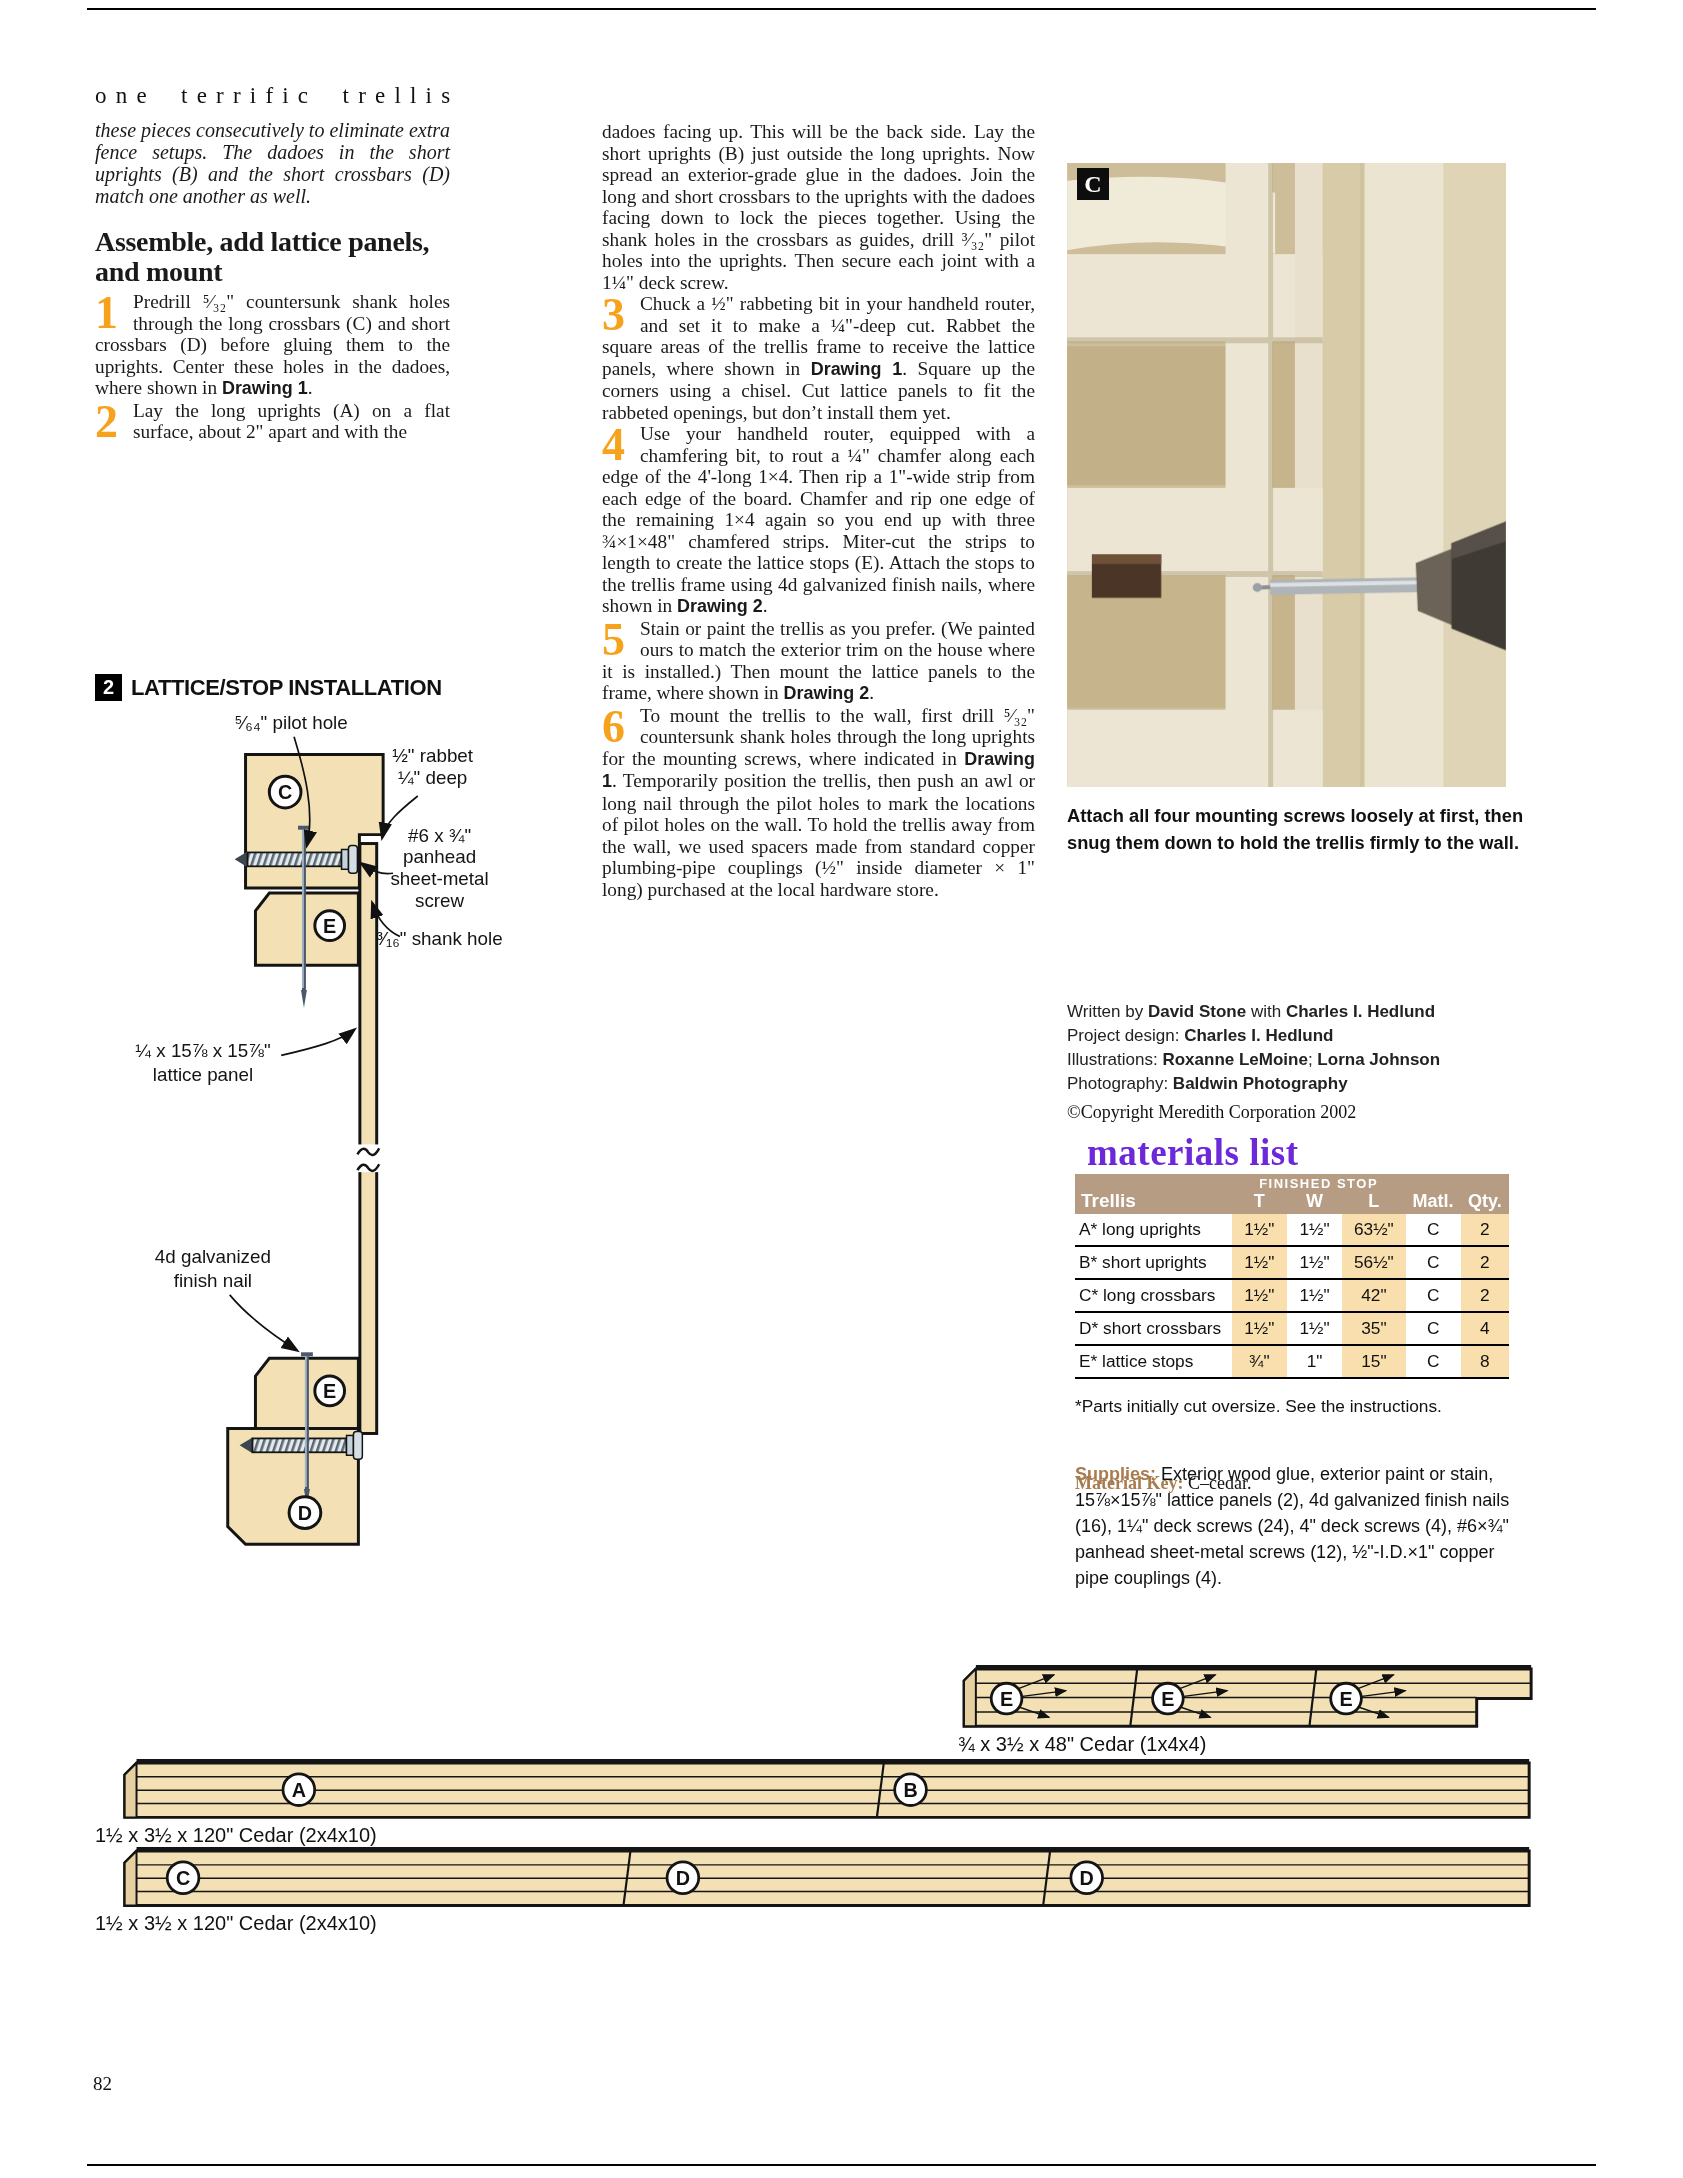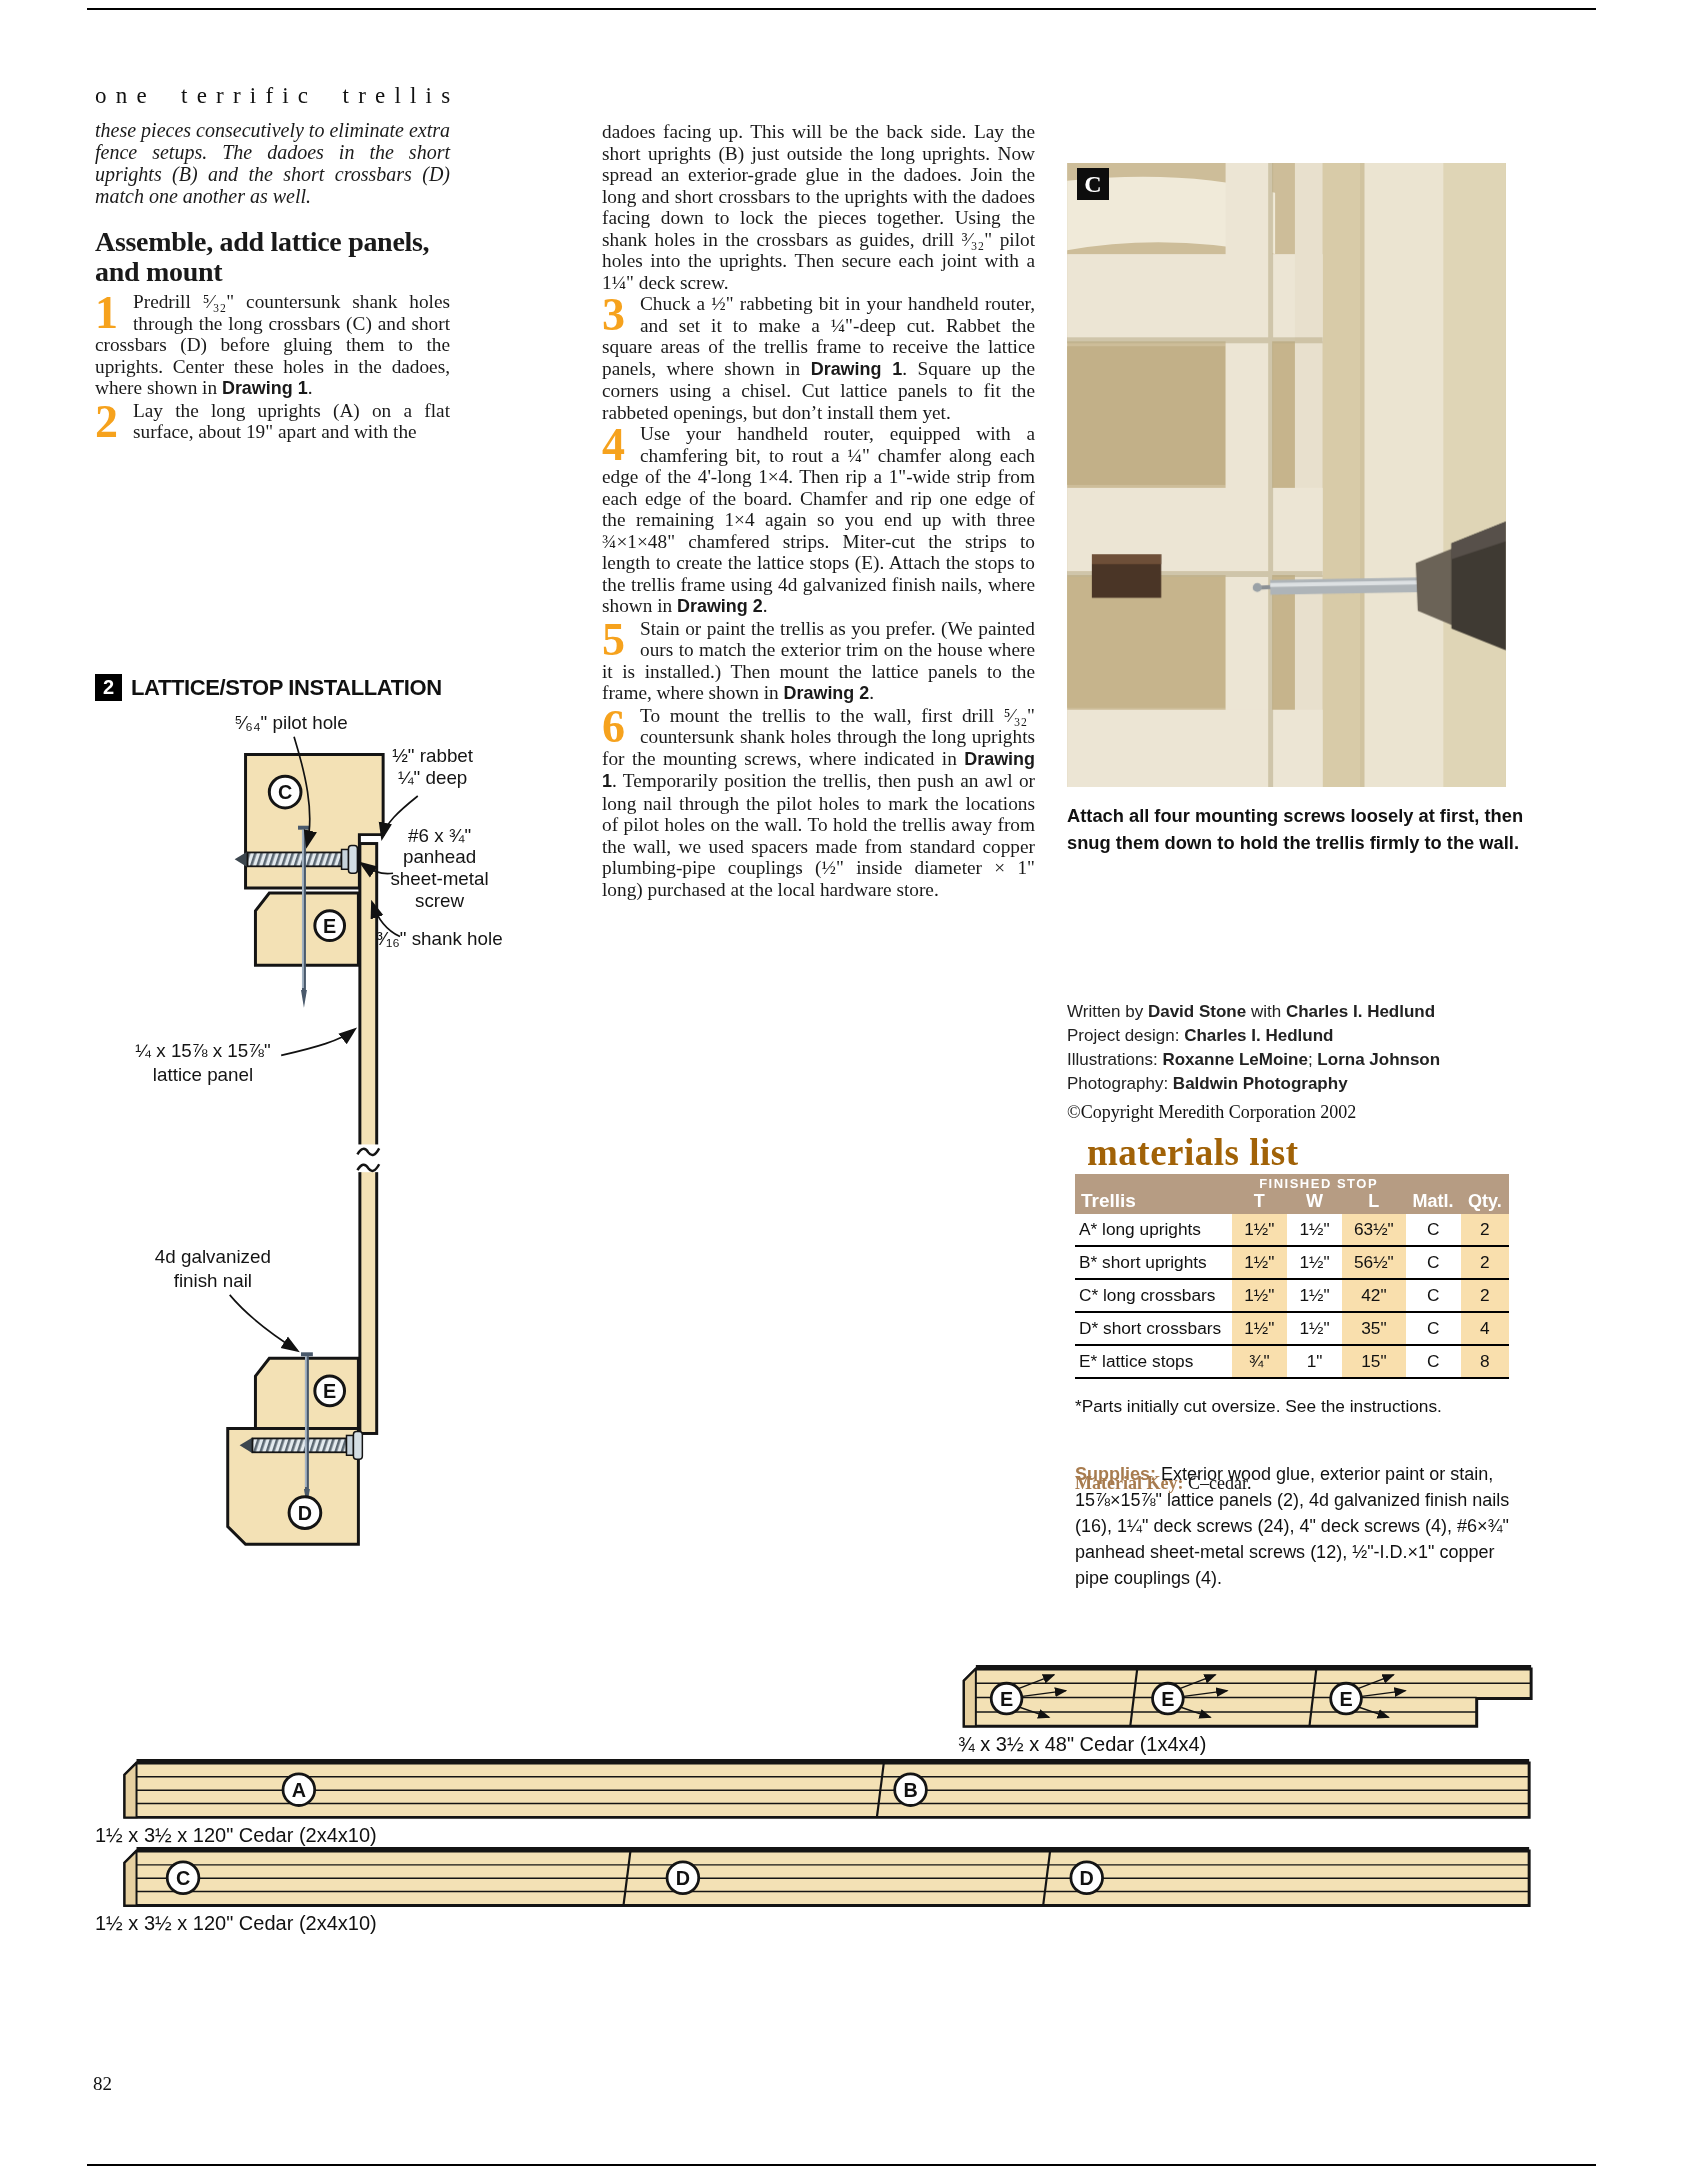--- a/index.html
+++ b/index.html
@@ -39,21 +39,21 @@
            font-weight:bold;font-size:18.3px;line-height:27px;color:#111;}
   .closing{position:absolute;left:1067px;top:893px;width:462px;font-size:21px;line-height:33px;text-align:justify;}
   .treemark{font-size:19px;padding-left:4px;}
 
   .credits{position:absolute;left:1067px;top:1000px;width:460px;font-family:"Liberation Sans",sans-serif;
            font-size:17px;line-height:24px;color:#222;}
   .credits .rb{font-size:1em;}
   .copyright{font-family:"Liberation Serif",serif;font-size:18px;margin-top:4px;color:#111;}
 
   
-  .mat-title{position:absolute;left:1087px;top:1131px;font-size:37px;font-weight:bold;color:#a16207;letter-spacing:0.5px;}
+  .mat-title{position:absolute;left:1087px;top:1131px;font-size:37px;font-weight:bold;color:#6d28d9;letter-spacing:0.5px;}
   .mat-table{position:absolute;left:1075px;top:1174px;width:434px;border-collapse:collapse;
              font-family:"Liberation Sans",sans-serif;}
   .mat-table col.hl{background:#f9dfad;}
   .mat-table thead th{background:#b69c83;color:#fff;vertical-align:bottom;padding:2px 4px;}
   .th-name{text-align:left;font-size:19px;padding-left:6px!important;}
   .th-group{font-size:13px;letter-spacing:1.5px;text-align:center;padding-bottom:0!important;}
   .th-sub{font-size:18px;text-align:center;padding-top:0!important;}
   .th-end{font-size:18px;text-align:center;}
   .mat-table tbody tr{border-bottom:2px solid #000;}
   .mat-table tbody td{font-size:17.3px;padding:5px 2px;text-align:center;color:#111;}
@@ -81,21 +81,21 @@
 <div class="page">
   <div class="rule top"></div>
   <div class="rule bottom"></div>
 
   <div class="kicker">one terrific trellis</div>
 
   <div class="col col-left">
     <p class="intro">these pieces consecutively to eliminate extra fence setups. The dadoes in the short uprights (B) and the short crossbars (D) match one another as well.</p>
     <h2 class="subhead">Assemble, add lattice panels, and mount</h2>
     <p class="step"><span class="stepnum">1</span><span><span>Predrill ⁵⁄₃₂" countersunk shank holes through the long crossbars (C) and short crossbars (D) before gluing them to the uprights. Center these holes in the dadoes, where shown in </span><span class="rb">Drawing 1</span><span>.</span></span></p>
-    <p class="step"><span class="stepnum">2</span><span><span>Lay the long uprights (A) on a flat surface, about 19" apart and with the</span></span></p>
+    <p class="step"><span class="stepnum">2</span><span><span>Lay the long uprights (A) on a flat surface, about 2" apart and with the</span></span></p>
   </div>
 
   <div class="drawing-header">
     <span class="numbox">2</span>
     <span class="drawtitle">LATTICE/STOP INSTALLATION</span>
   </div>
 
   <svg class="drawing-svg" width="416" height="876" viewBox="0 0 420 885">
     <defs>
       <marker id="ah" markerWidth="11" markerHeight="9" refX="9" refY="4.5" orient="auto">

